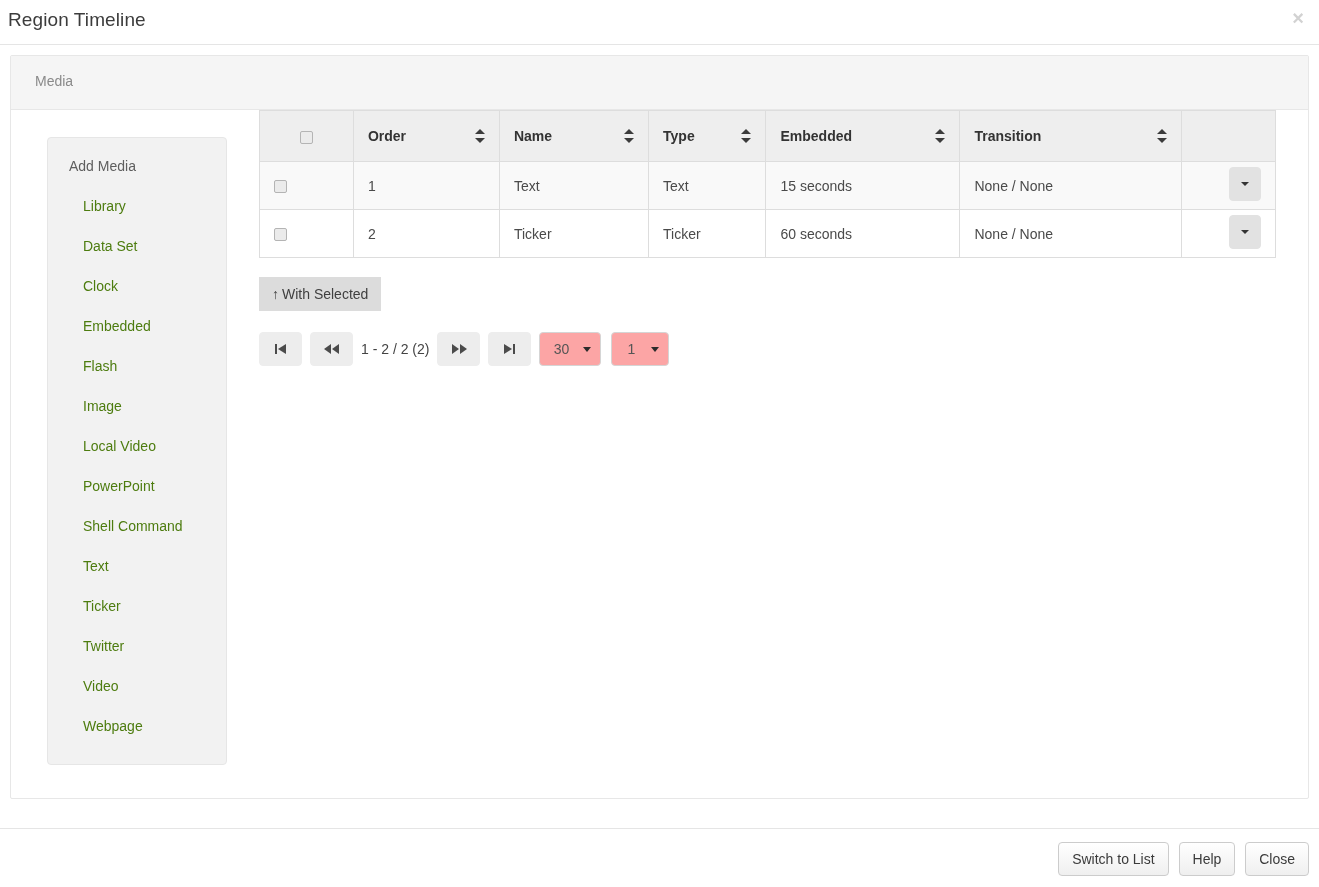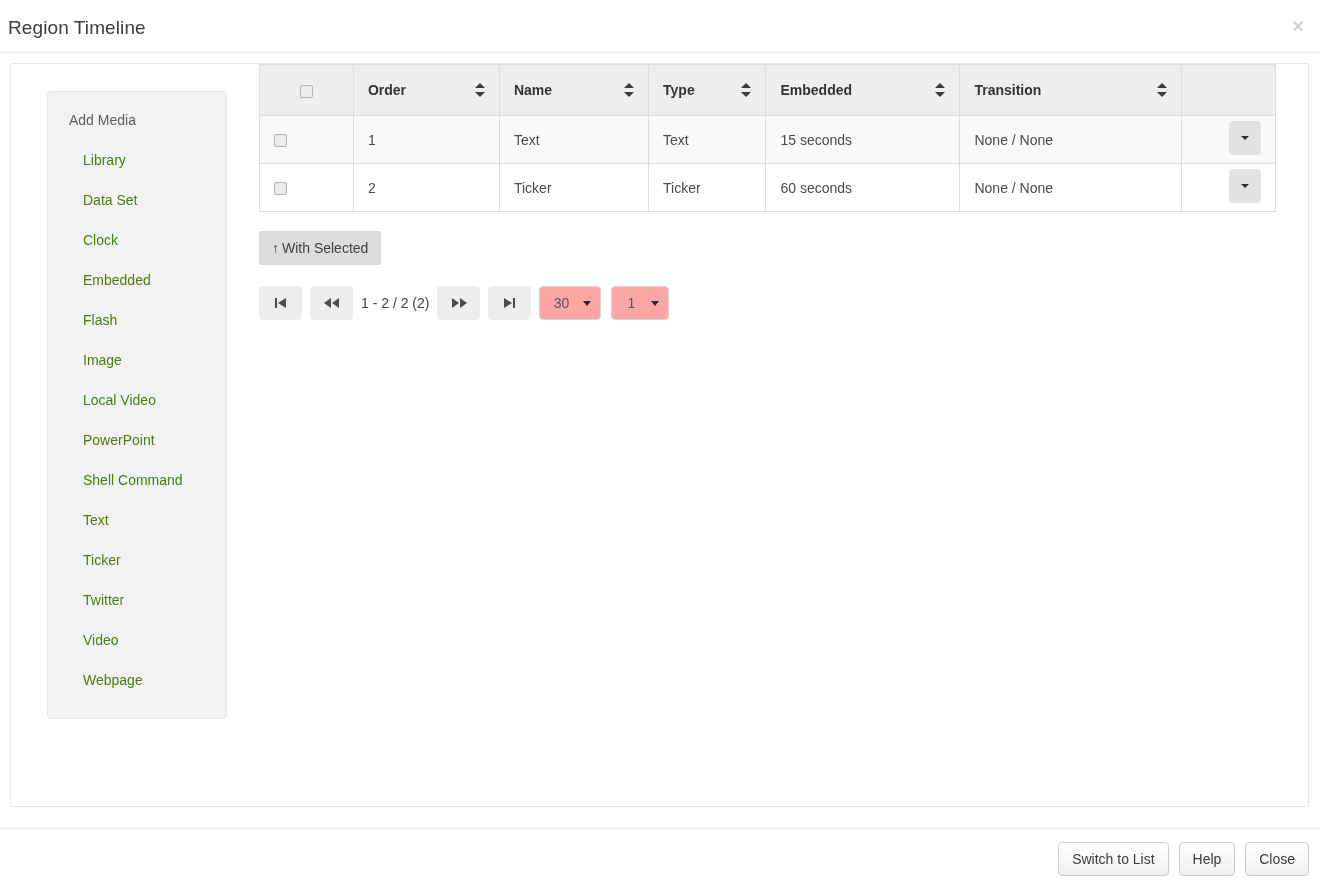--- a/index.html
+++ b/index.html
@@ -12,21 +12,20 @@
     color: #333333;
     overflow: hidden;
   }
 
   
   .modal-header {
     position: relative;
     height: 45px;
     border-bottom: 1px solid #e5e5e5;
     background: #ffffff;
-    margin-top: 8px;
   }
   .modal-title {
     position: absolute;
     left: 8px; top: 9px;
     font-size: 19px;
     font-weight: 400;
     color: #3c3c3c;
     letter-spacing: .1px;
   }
   .close-icon {
@@ -310,20 +309,23 @@
 
 <div class="modal-header">
   <div class="modal-title">Region Timeline</div>
   <div class="close-icon">×</div>
 </div>
 
 <div class="modal-body">
 
   <div class="panel">
 
+    <div class="panel-heading">
+      <span class="panel-heading-text">Media</span>
+    </div>
 
     <div class="panel-content">
 
       <div class="sidebar">
         <div class="sidebar-title">Add Media</div>
         <ul class="sidebar-list">
           <li class="sidebar-item"><span class="sidebar-link">Library</span></li>
           <li class="sidebar-item"><span class="sidebar-link">Data Set</span></li>
           <li class="sidebar-item"><span class="sidebar-link">Clock</span></li>
           <li class="sidebar-item"><span class="sidebar-link">Embedded</span></li>

